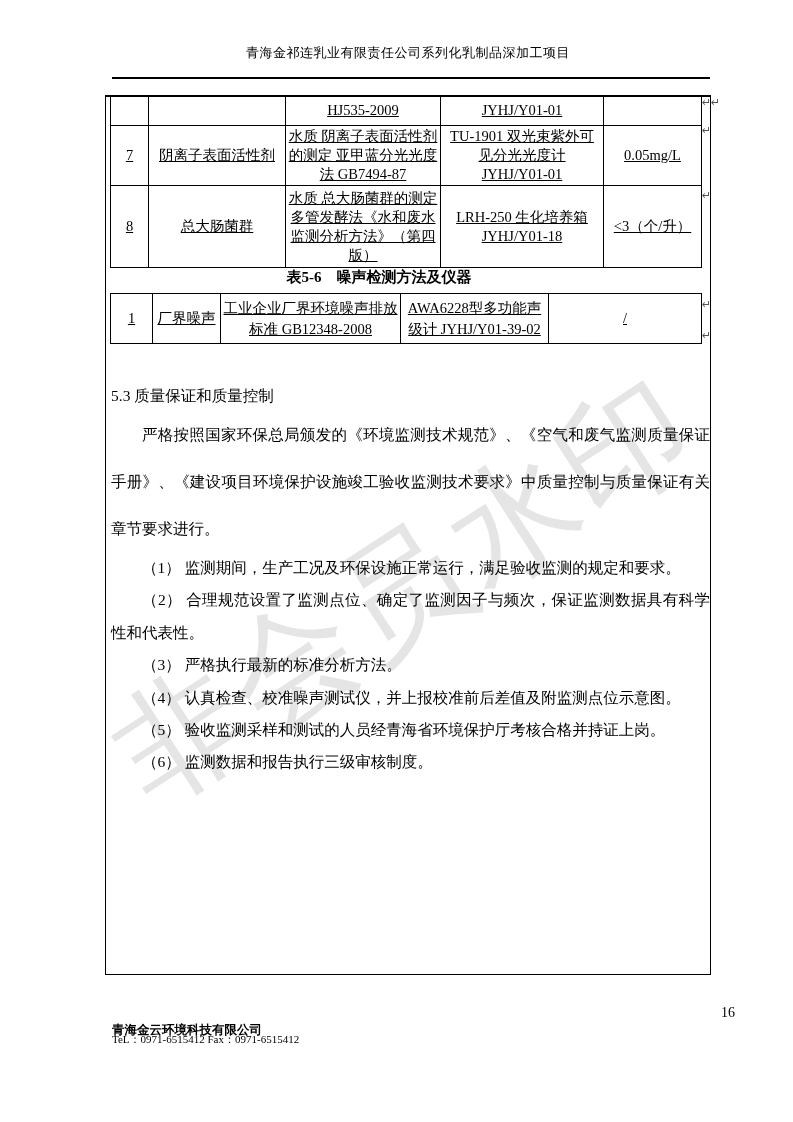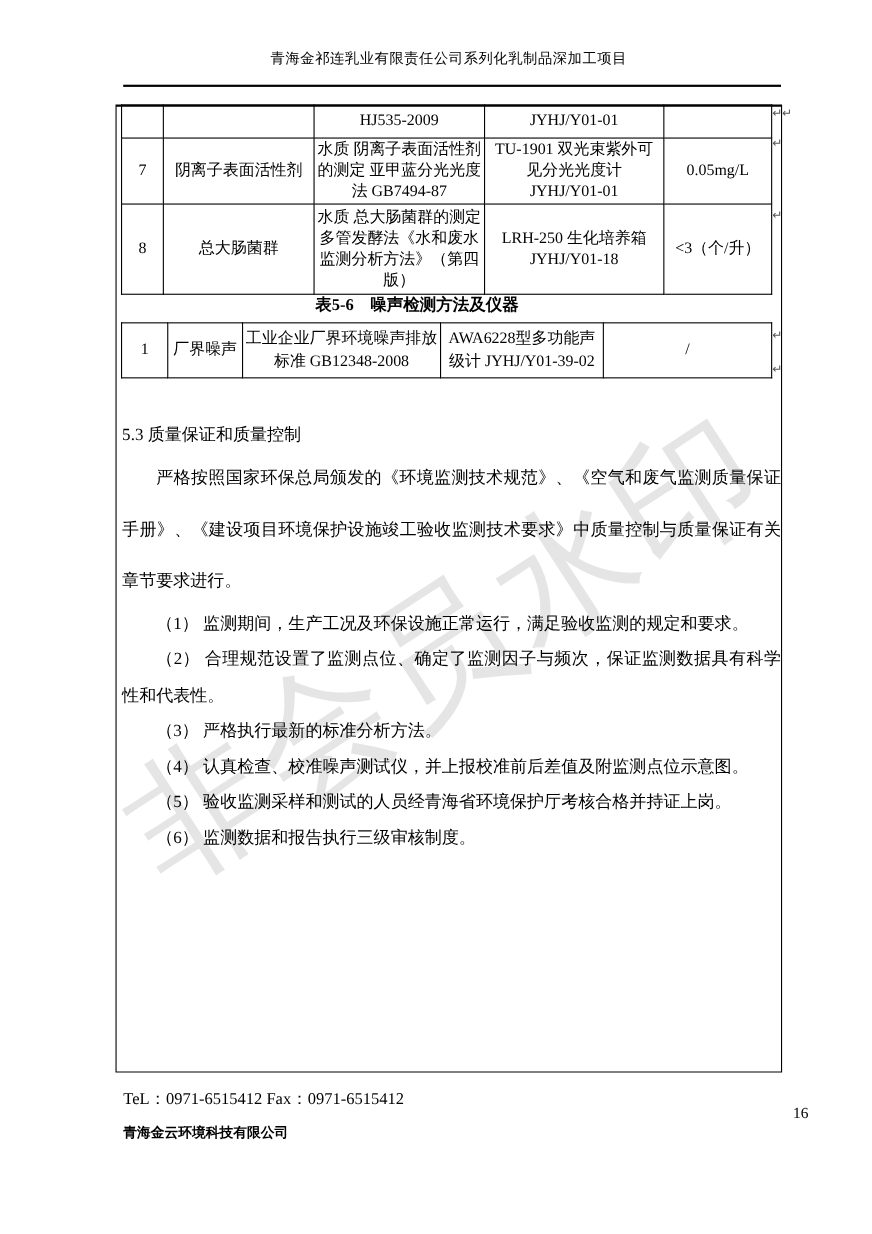--- a/index.html
+++ b/index.html
@@ -13,41 +13,41 @@
   .title{position:absolute;left:105px;top:44px;width:606px;text-align:center;
          font-size:13px;letter-spacing:.5px;}
   .rule{position:absolute;left:112px;top:77px;width:598px;height:2px;background:#000;}
   
   .box{position:absolute;left:105px;top:95px;width:604px;height:877px;
        border:1px solid #000;border-top-width:2px;}
   
   table{border-collapse:collapse;position:absolute;table-layout:fixed;}
   td,th{border:1px solid #000;text-align:center;vertical-align:middle;
         font-size:14.5px;line-height:19px;padding:1px 2px;white-space:pre-line;
-        font-weight:normal;overflow:hidden;}
+        font-weight:normal;overflow:hidden;text-decoration:underline;}
   .t1{left:110px;top:95px;width:591px;}
   .t1 .r1 td{height:27px;}
   .t1 .r2 td{height:57px;}
   .t1 .r3 td{height:79px;}
   .t2{left:110px;top:293px;width:591px;}
   .t2 th{height:31px;}
   .t2 td{height:47px;line-height:21px;}
   .caption{position:absolute;left:105px;top:268px;width:548px;text-align:center;
            font-weight:bold;font-size:15px;}
   
   .sec{position:absolute;left:111px;top:381px;width:599px;font-size:15.5px;}
   .sec-h{line-height:30px;}
   .para{text-indent:2em;line-height:47px;text-align:justify;margin:0;}
   .item{text-indent:2em;line-height:32.4px;text-align:justify;margin:0;}
   
   .pm{position:absolute;font-size:11px;color:#555;
       font-family:"DejaVu Sans",sans-serif;line-height:11px;}
   
   .f-company{position:absolute;left:112px;top:1022px;font-size:12.5px;font-weight:bold;}
-  .f-contact{position:absolute;left:112px;top:990px;font-size:15px;}
+  .f-contact{position:absolute;left:112px;top:1032px;font-size:11px;}
   .pgnum{position:absolute;right:58px;top:1005px;font-size:14px;}
 </style>
 </head>
 <body>
 
 <div class="page">
 
   <div class="wm">非会员水印</div>
 
   <div class="title">青海金祁连乳业有限责任公司系列化乳制品深加工项目</div>

